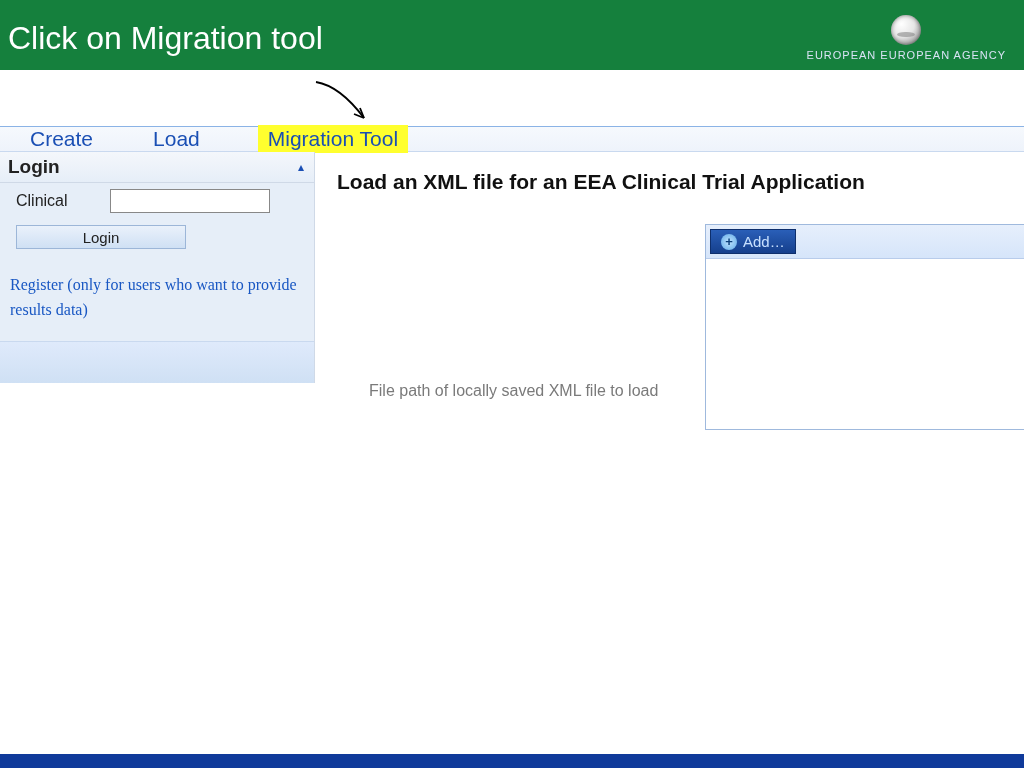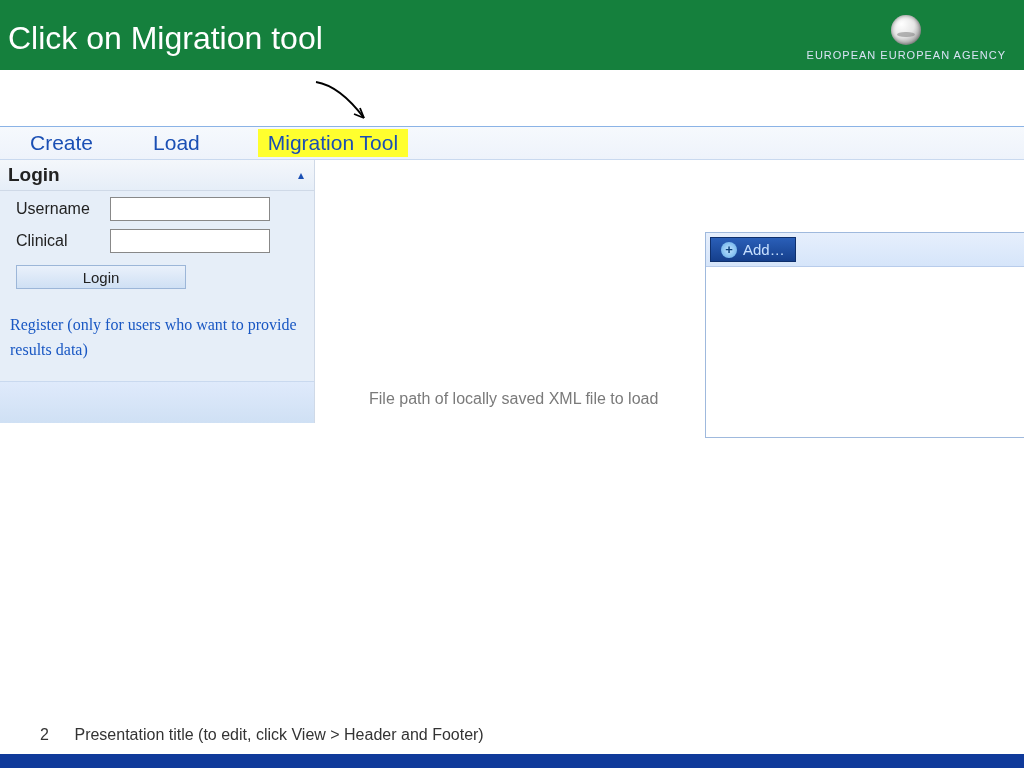--- a/index.html
+++ b/index.html
@@ -7,21 +7,21 @@
   .slide-header { background: #15803d; height: 70px; display: flex; align-items: center; justify-content: space-between; padding: 6px 18px 0 8px; }
   .slide-title { color: #fff; font-size: 32px; font-weight: 400; }
   .agency-brand { display: flex; flex-direction: column; align-items: center; color: #d9e3f5; font-size: 11px; letter-spacing: 1px; }
   .agency-logo { width: 30px; height: 30px; border-radius: 50%; background: radial-gradient(circle at 35% 30%, #fff 0%, #e6e6e6 45%, #aaa 75%, #7a7a7a 100%); margin-bottom: 4px; box-shadow: 0 0 4px rgba(0,0,0,0.5) inset; position: relative; }
   .agency-logo::after { content:""; position:absolute; left:20%; top:55%; width:60%; height:18%; background:#888; border-radius:50%; opacity:0.6; }
 
   .annotation-arrow { position: absolute; left: 310px; top: 78px; }
   .annotation-arrow svg { display:block; }
 
   .app-frame { position: absolute; left: 0px; top: 126px; width: 1024px; }
-  .menubar { height: 34px; background: linear-gradient(#f6f9fd, #eef3fb); border-top: 1px solid #8bb3e6; border-bottom: 1px solid #c9d9ef; display: flex; align-items: center; font-family: 'Segoe UI', Tahoma, sans-serif; }
+  .menubar { height: 26px; background: linear-gradient(#f6f9fd, #eef3fb); border-top: 1px solid #8bb3e6; border-bottom: 1px solid #c9d9ef; display: flex; align-items: center; font-family: 'Segoe UI', Tahoma, sans-serif; }
   .menu-item { color: #1a4fb4; font-size: 21px; padding: 0 30px; cursor: pointer; }
   .menu-item.highlight { background: #ffff2e; padding: 2px 10px; margin-left: 28px; }
 
   .content-row { display: flex; align-items: flex-start; }
   .sidebar { width: 315px; background: #e6eef8; font-family: 'Segoe UI', Tahoma, sans-serif; border-right: 1px solid #cfd9e7; }
   .panel-head { display:flex; justify-content:space-between; align-items:center; background: linear-gradient(#f4f7fb,#e6eef8); border-bottom: 1px solid #cfd9e7; padding: 4px 10px 4px 8px; }
   .panel-head-title { font-size: 19px; font-weight: 700; color: #222; }
   .collapse-caret { color:#1a4fb4; font-size:12px; }
   .form-row { display:flex; align-items:center; gap:10px; padding: 6px 10px 2px 16px; }
   .form-row label { width: 84px; font-size: 16px; color:#222; }
@@ -70,47 +70,40 @@
     <div class="menu-item">Load</div>
     <div class="menu-item highlight">Migration Tool</div>
   </div>
   <div class="content-row">
     <div class="sidebar">
       <div class="panel-head">
         <span class="panel-head-title">Login</span>
         <span class="collapse-caret">▴</span>
       </div>
       <div class="form-row">
-        <label>Username</label>
-        <input type="text" value="" style="">
-      </div>
-      <div class="form-row">
         <label>Clinical</label>
         <input type="password" value="" style="">
       </div>
       <div class="login-btn-wrap">
         <button class="login-btn">Login</button>
       </div>
       <div class="register-link">Register (only for users who want to provide results data)</div>
       <div class="sidebar-footer"></div>
     </div>
     <div class="main-panel">
+      <div class="main-heading">Load an XML file for an EEA Clinical Trial Application</div>
       <div class="file-path-label">File path of locally saved XML file to load</div>
       <div class="file-box">
         <div class="file-box-header">
           <button class="add-btn">
             <span class="plus-badge">+</span>
             <span>Add…</span>
           </button>
         </div>
         <div class="file-box-body"></div>
       </div>
     </div>
   </div>
 </div>
 
 <div class="slide-footer">
-  <div class="footer-text">
-    <span class="pg">2</span>
-    <span>Presentation title (to edit, click View &gt; Header and Footer)</span>
-  </div>
   <div class="footer-bar"></div>
 </div>
 
 </body></html>

